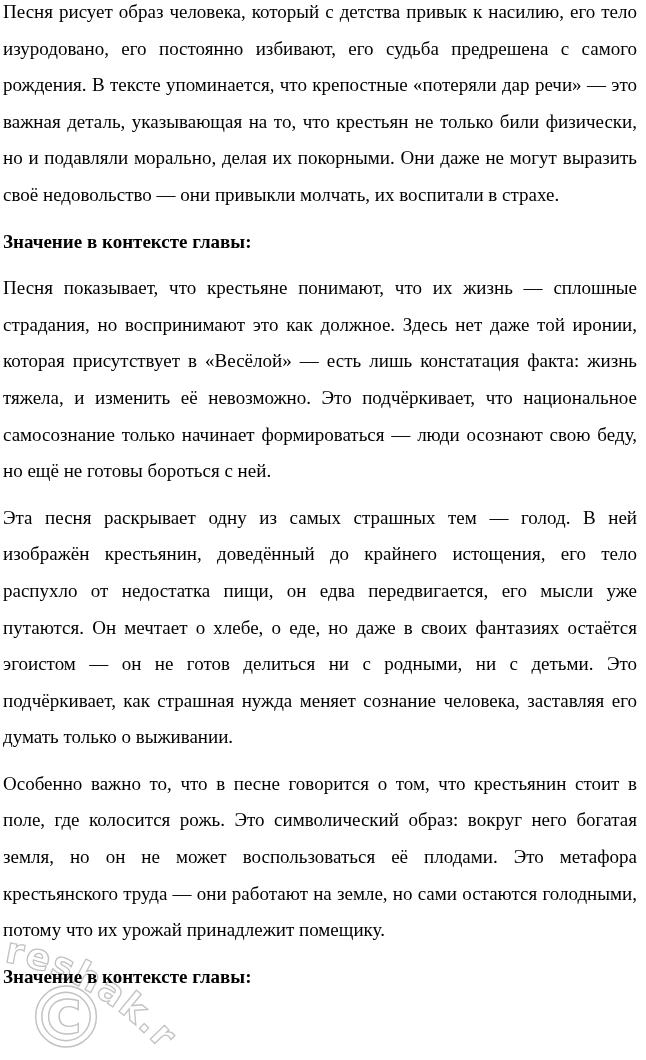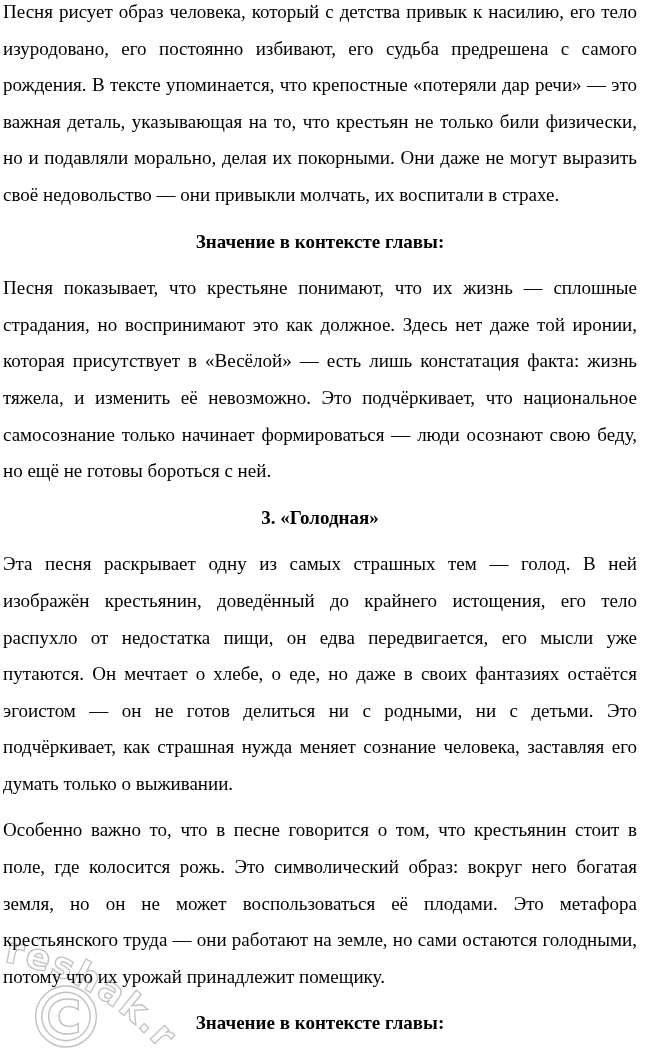--- a/index.html
+++ b/index.html
@@ -37,38 +37,37 @@
     font-size: 19px;
     line-height: 36.6px;
     text-align: justify;
     margin: 10px 0;
     font-weight: normal;
   }
   .heading {
     font-size: 19px;
     line-height: 36.6px;
     font-weight: bold;
-    text-align: center;
+    text-align: left;
     margin: 10px 0;
   }
 </style>
 </head>
 <body>
 
 <svg class="watermark-svg" width="646" height="1060" viewBox="0 0 646 1060" aria-hidden="true">
   <defs>
     <path id="wm-path" d="M 4 962 Q 96 976 166 1056" fill="none"></path>
   </defs>
   <text font-size="36" letter-spacing="2" fill="none" stroke="#c2c2c2" stroke-width="1.3">
     <textPath href="#wm-path">reshak.ru</textPath>
   </text>
   <text x="24" y="1047" font-size="84" fill="none" stroke="#c2c2c2" stroke-width="1.4">©</text>
 </svg>
 
 <div class="content" id="content">
     <p class="paragraph">Песня рисует образ человека, который с детства привык к насилию, его тело изуродовано, его постоянно избивают, его судьба предрешена с самого рождения. В тексте упоминается, что крепостные «потеряли дар речи» — это важная деталь, указывающая на то, что крестьян не только били физически, но и подавляли морально, делая их покорными. Они даже не могут выразить своё недовольство — они привыкли молчать, их воспитали в страхе.</p>
     <h2 class="heading">Значение в контексте главы:</h2>
     <p class="paragraph">Песня показывает, что крестьяне понимают, что их жизнь — сплошные страдания, но воспринимают это как должное. Здесь нет даже той иронии, которая присутствует в «Весёлой» — есть лишь констатация факта: жизнь тяжела, и изменить её невозможно. Это подчёркивает, что национальное самосознание только начинает формироваться — люди осознают свою беду, но ещё не готовы бороться с ней.</p>
-    <h2 class="heading">3. «Голодная»</h2>
     <p class="paragraph">Эта песня раскрывает одну из самых страшных тем — голод. В ней изображён крестьянин, доведённый до крайнего истощения, его тело распухло от недостатка пищи, он едва передвигается, его мысли уже путаются. Он мечтает о хлебе, о еде, но даже в своих фантазиях остаётся эгоистом — он не готов делиться ни с родными, ни с детьми. Это подчёркивает, как страшная нужда меняет сознание человека, заставляя его думать только о выживании.</p>
     <p class="paragraph">Особенно важно то, что в песне говорится о том, что крестьянин стоит в поле, где колосится рожь. Это символический образ: вокруг него богатая земля, но он не может воспользоваться её плодами. Это метафора крестьянского труда — они работают на земле, но сами остаются голодными, потому что их урожай принадлежит помещику.</p>
     <h2 class="heading">Значение в контексте главы:</h2>
   </div>
 
 </body></html>

